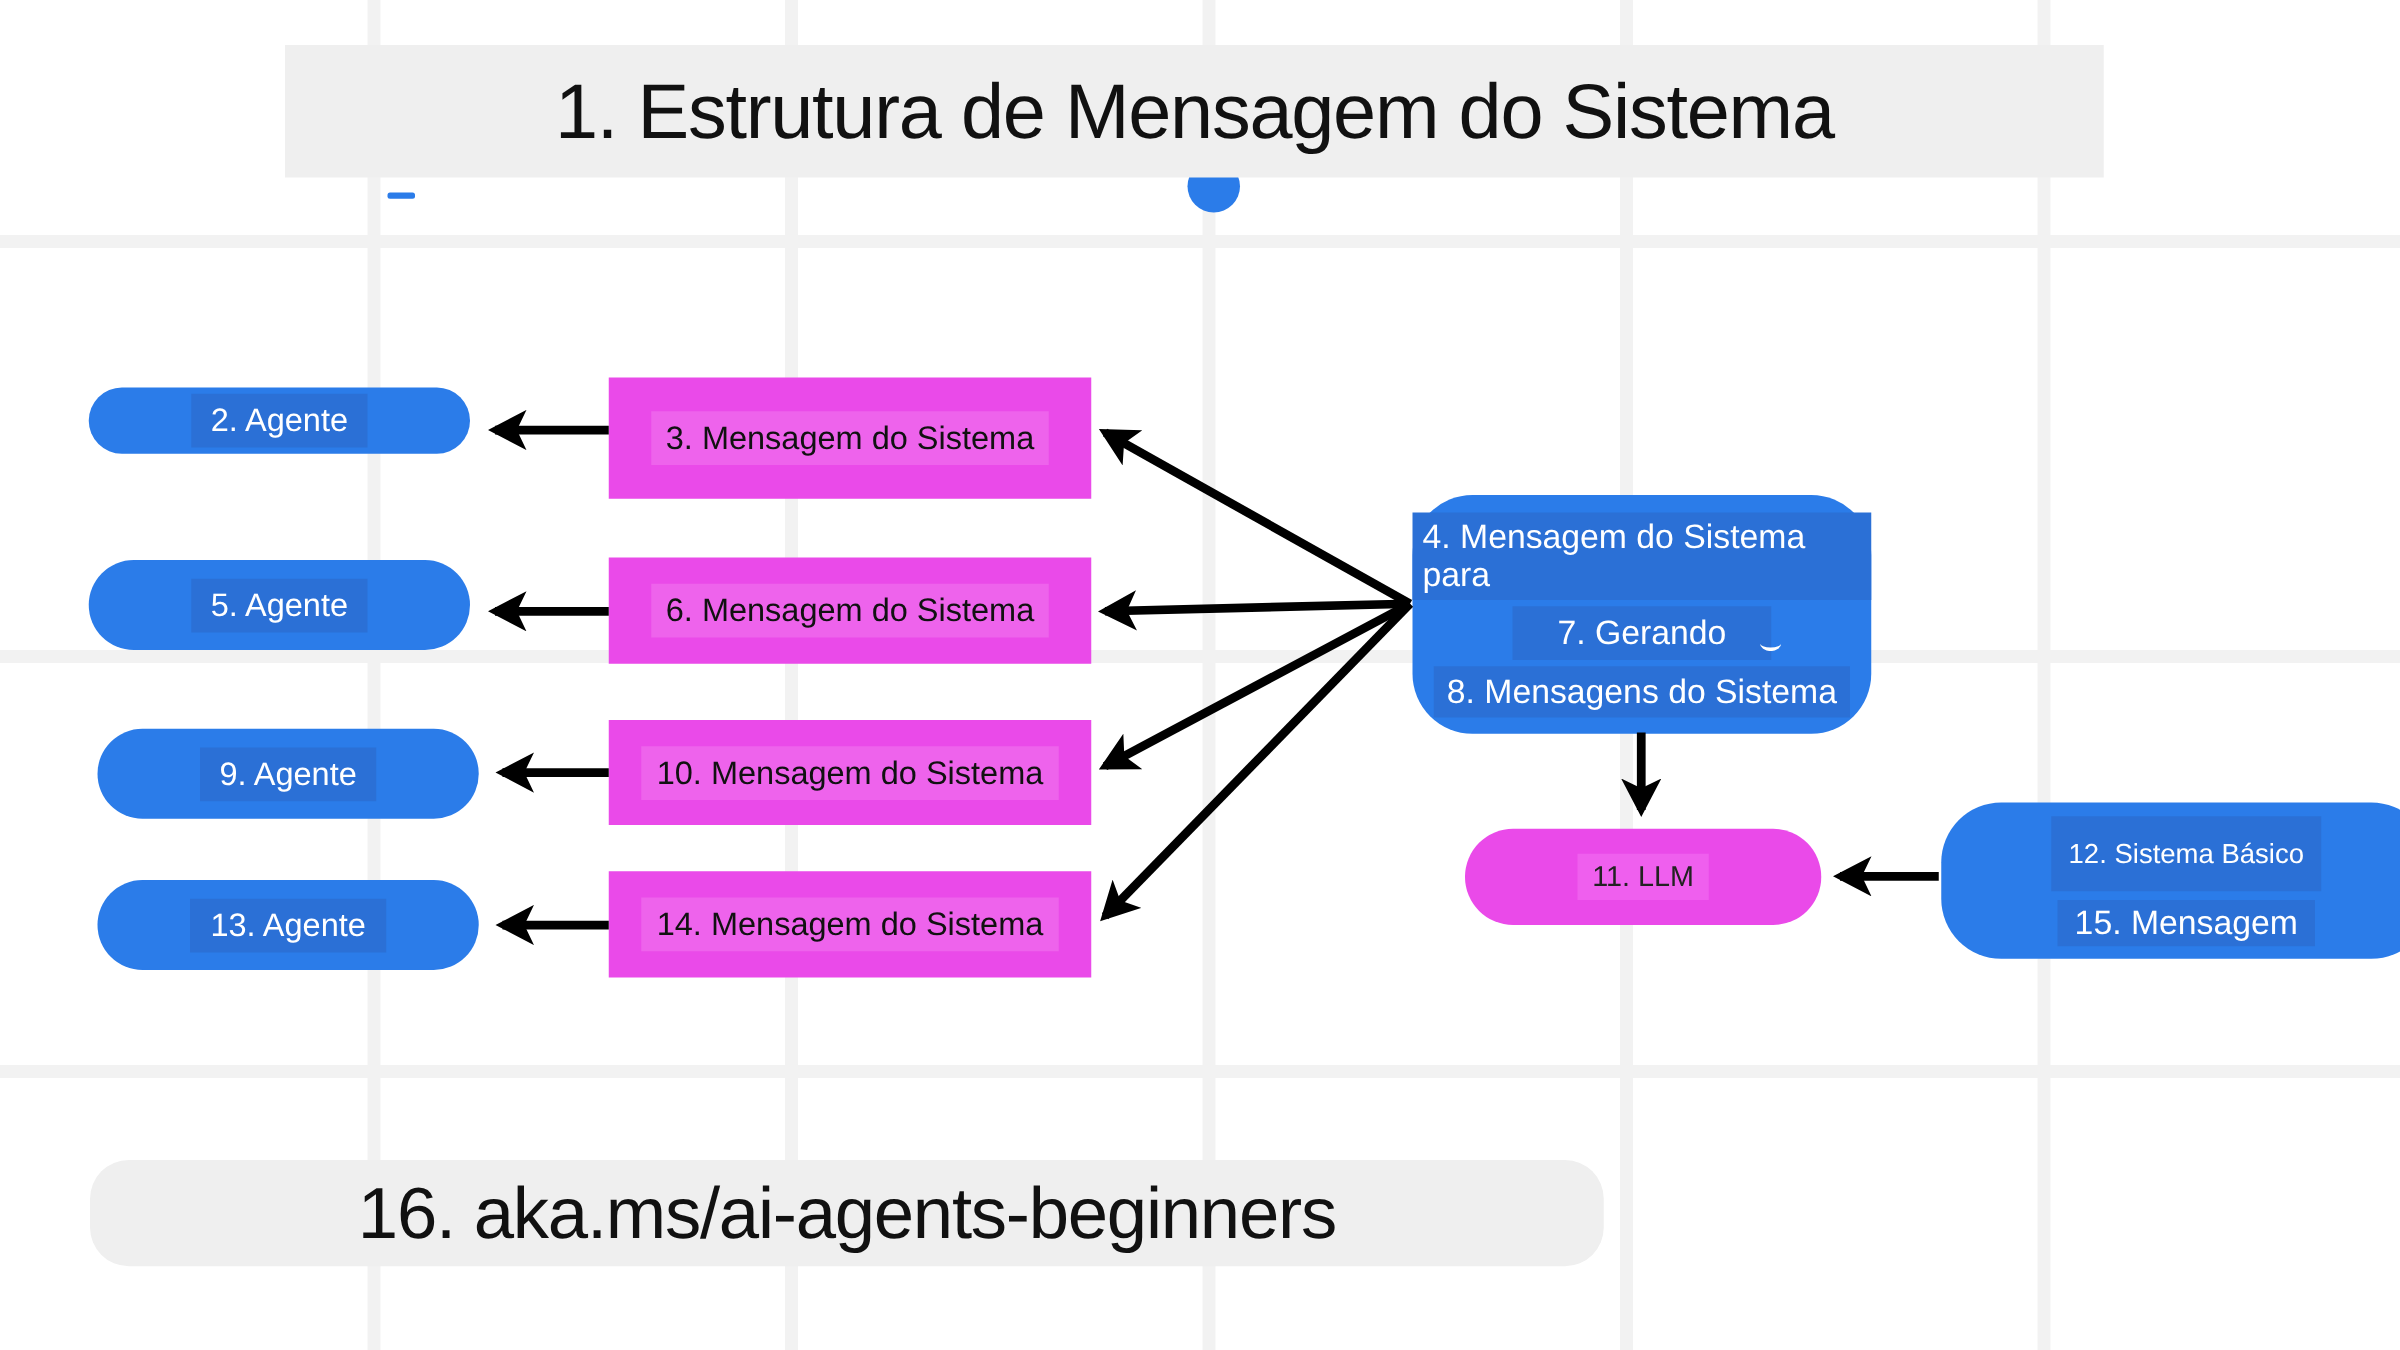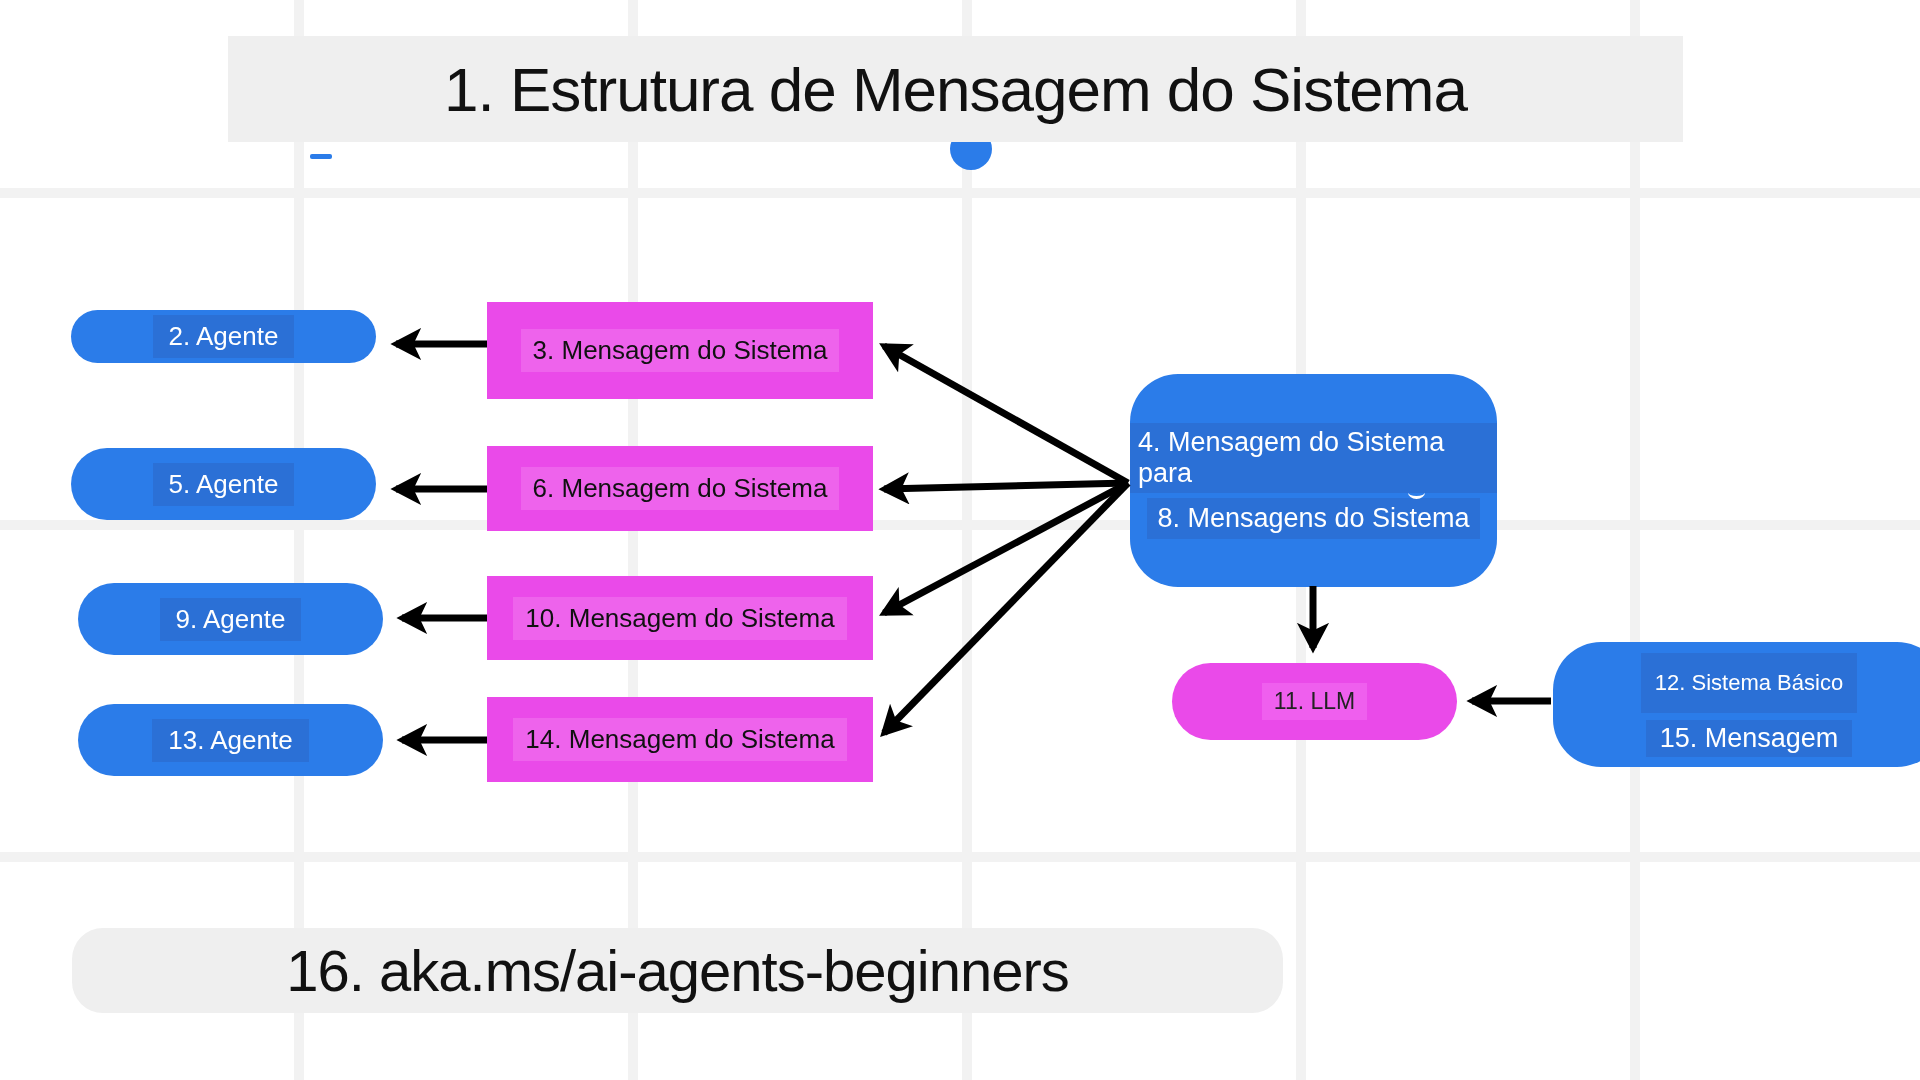--- a/index.html
+++ b/index.html
@@ -25,21 +25,21 @@
   .agent-1{left:71px;top:310px;width:305px;height:53px;}
   .agent-2{left:71px;top:448px;width:305px;height:72px;}
   .agent-3{left:78px;top:583px;width:305px;height:72px;}
   .agent-4{left:78px;top:704px;width:305px;height:72px;}
   .msgbox{background:#ea4ae9;color:#111;}
   .msgbox .hl{background:#ee63ec;padding:6px 12px;font-size:26px;}
   .msg-1{left:487px;top:302px;width:386px;height:97px;}
   .msg-2{left:487px;top:446px;width:386px;height:85px;}
   .msg-3{left:487px;top:576px;width:386px;height:84px;}
   .msg-4{left:487px;top:697px;width:386px;height:85px;}
-  .metabox{left:1130px;top:374px;width:367px;height:213px;background:#2b7ce9;border-radius:48px;
+  .metabox{left:1130px;top:396px;width:367px;height:191px;background:#2b7ce9;border-radius:48px;
     color:#fff;flex-direction:column;gap:5px;}
   .metabox .line{background:#2b70d6;font-size:27px;}
   .metabox .l1{padding:4px 8px;}
   .metabox .l2{padding:6px 36px;}
   .metabox .l3{padding:5px 10px;}
   .metabox .arc{position:absolute;left:278px;top:112px;width:17px;height:10px;
     border-bottom:3px solid #fff;border-radius:0 0 50% 50%;}
   .llm-pill{left:1172px;top:663px;width:285px;height:77px;background:#ea4ae9;border-radius:39px;color:#222;}
   .llm-pill .hl{background:#ef5fee;padding:5px 12px;font-size:23px;}
   .basicbox{left:1553px;top:642px;width:392px;height:125px;background:#2b7ce9;border-radius:48px;
@@ -82,20 +82,21 @@
   </div>
   <div class="node msgbox msg-3">
     <span class="hl">10. Mensagem do Sistema</span>
   </div>
   <div class="node msgbox msg-4">
     <span class="hl">14. Mensagem do Sistema</span>
   </div>
 
   <div class="node metabox">
     <span class="line l1">4. Mensagem do Sistema para</span>
+    <span class="line l2">7. Gerando</span>
     <span class="line l3">8. Mensagens do Sistema</span>
     <span class="arc"></span>
   </div>
 
   <div class="node llm-pill">
     <span class="hl">11. LLM</span>
   </div>
 
   <div class="node basicbox">
     <span class="line l1">12. Sistema Básico</span>

